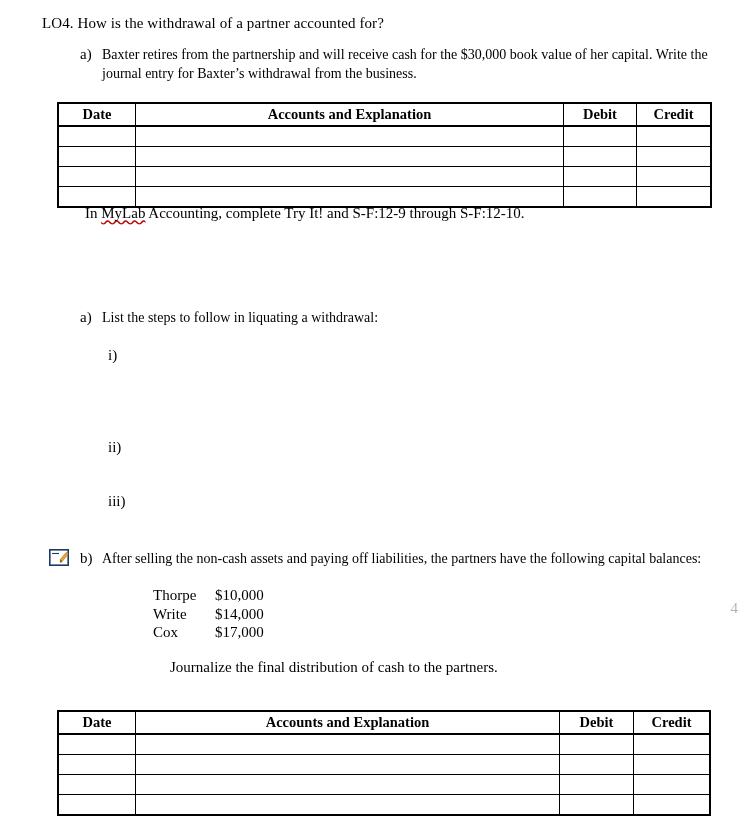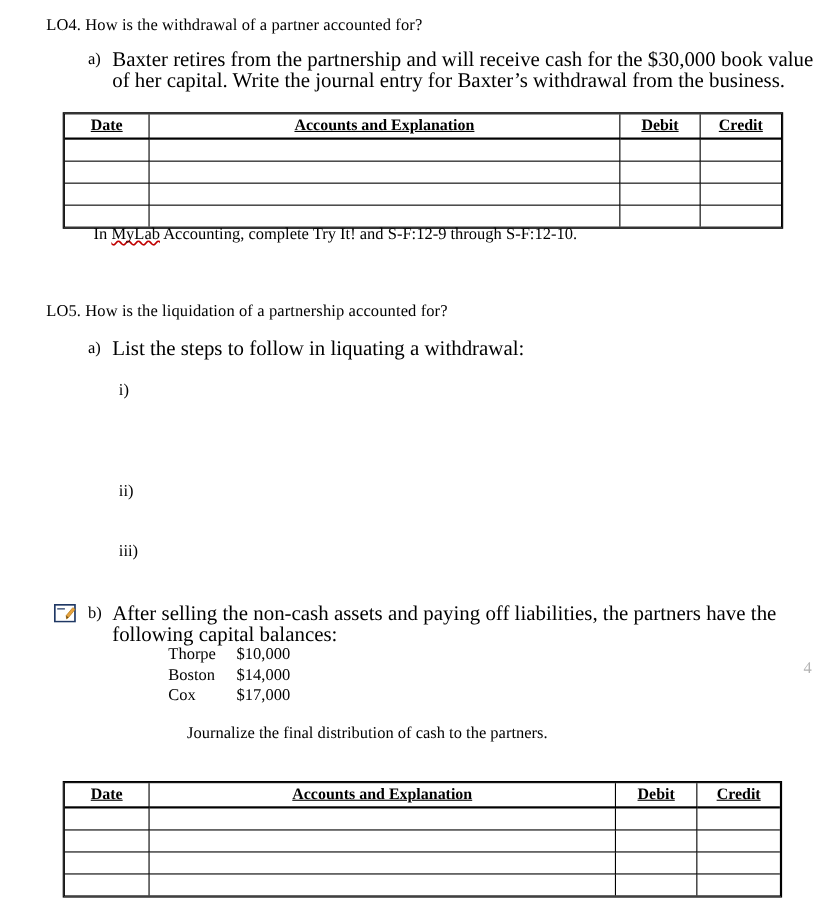--- a/index.html
+++ b/index.html
@@ -40,21 +40,21 @@
     align-items: flex-start;
   }
   .item-marker {
     flex: 0 0 auto;
     font-size: 15px;
     line-height: 19px;
     width: 22px;
   }
   .item-text {
     flex: 1 1 auto;
-    font-size: 19px;
+    font-size: 14px;
     line-height: 19px;
     text-align: left;
   }
 
   .roman-marker {
     position: absolute;
     font-size: 15px;
     line-height: 19px;
   }
 
@@ -97,21 +97,20 @@
     border-bottom: none;
   }
   .journal-table thead th {
     font-size: 14.5px;
     font-weight: bold;
     text-align: center;
     height: 21px;
     line-height: 21px;
     border-bottom: 2px solid #000;
     white-space: nowrap;
-    text-decoration: underline;
   }
   .journal-table tbody td {
     height: 19px;
   }
 
   
   .balances {
     position: absolute;
     font-size: 15px;
     line-height: 18.5px;
@@ -203,21 +202,20 @@
         <td></td>
         <td></td>
       </tr>
     </tbody>
   </table>
 
   <div class="mylab-line" style="left:85px; top:204px;">
     <span>In </span><span class="misspelled">MyLab</span><span> Accounting, complete Try It! and S-F:12-9 through S-F:12-10.</span>
   </div>
 
-  <div class="lo-heading" style="left:42px; top:274px;">LO5. How is the liquidation of a partnership accounted for?</div>
 
   <div class="item-row" style="left:80px; top:308px; width:560px;">
     <span class="item-marker">a)</span>
     <span class="item-text">List the steps to follow in liquating a withdrawal:</span>
   </div>
 
   <div class="roman-marker" style="left:108px; top:346px;">i)</div>
   <div class="roman-marker" style="left:108px; top:438px;">ii)</div>
   <div class="roman-marker" style="left:108px; top:492px;">iii)</div>
 
@@ -234,21 +232,21 @@
     <span class="item-marker">b)</span>
     <span class="item-text">After selling the non-cash assets and paying off liabilities, the partners have the following capital balances:</span>
   </div>
 
   <div class="balances" style="left:153px; top:586px;">
     <div class="brow">
       <span class="bname">Thorpe</span>
       <span class="bamt">$10,000</span>
     </div>
     <div class="brow">
-      <span class="bname">Boston</span>
+      <span class="bname">Write</span>
       <span class="bamt">$14,000</span>
     </div>
     <div class="brow">
       <span class="bname">Cox</span>
       <span class="bamt">$17,000</span>
     </div>
   </div>
 
   <div class="plain-line" style="left:153px; top:658px;">Journalize the final distribution of cash to the partners.</div>
 

